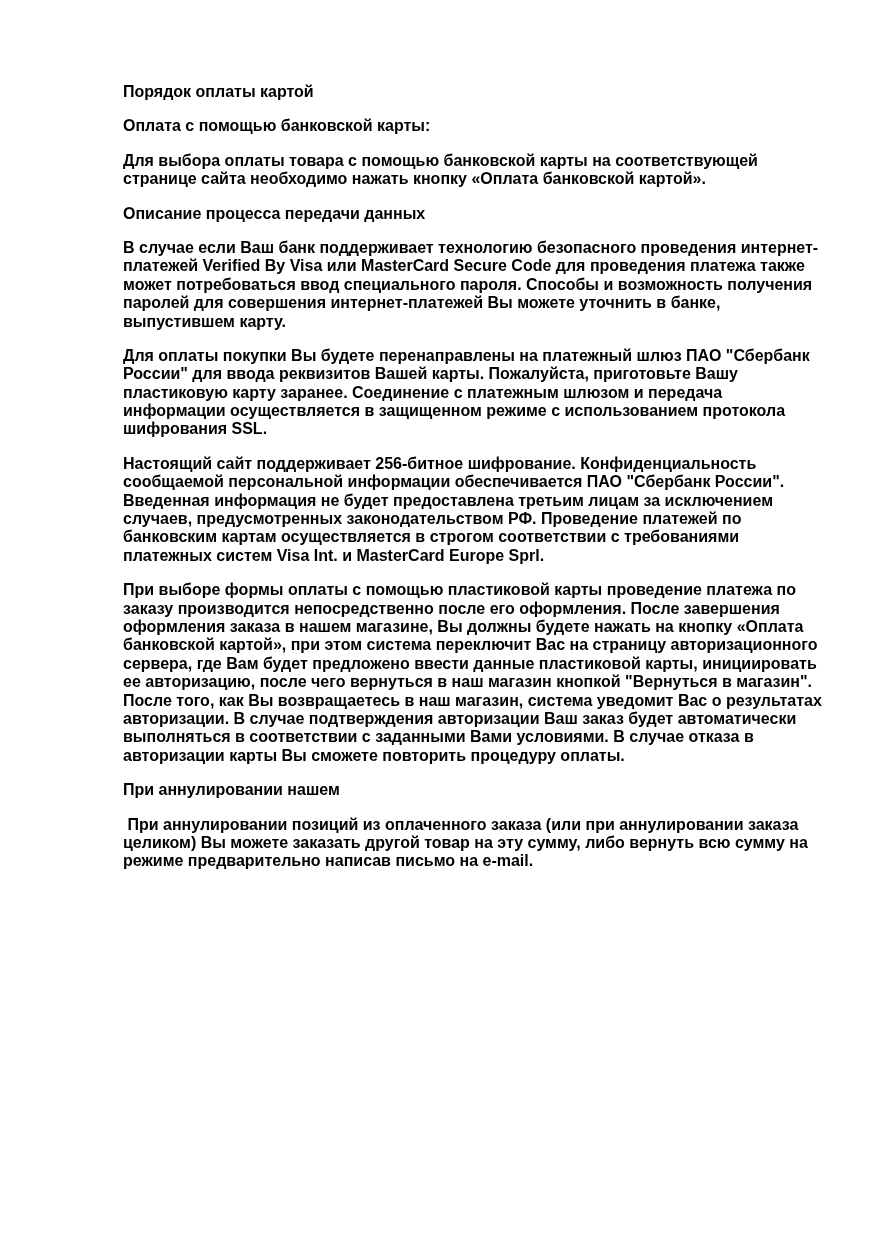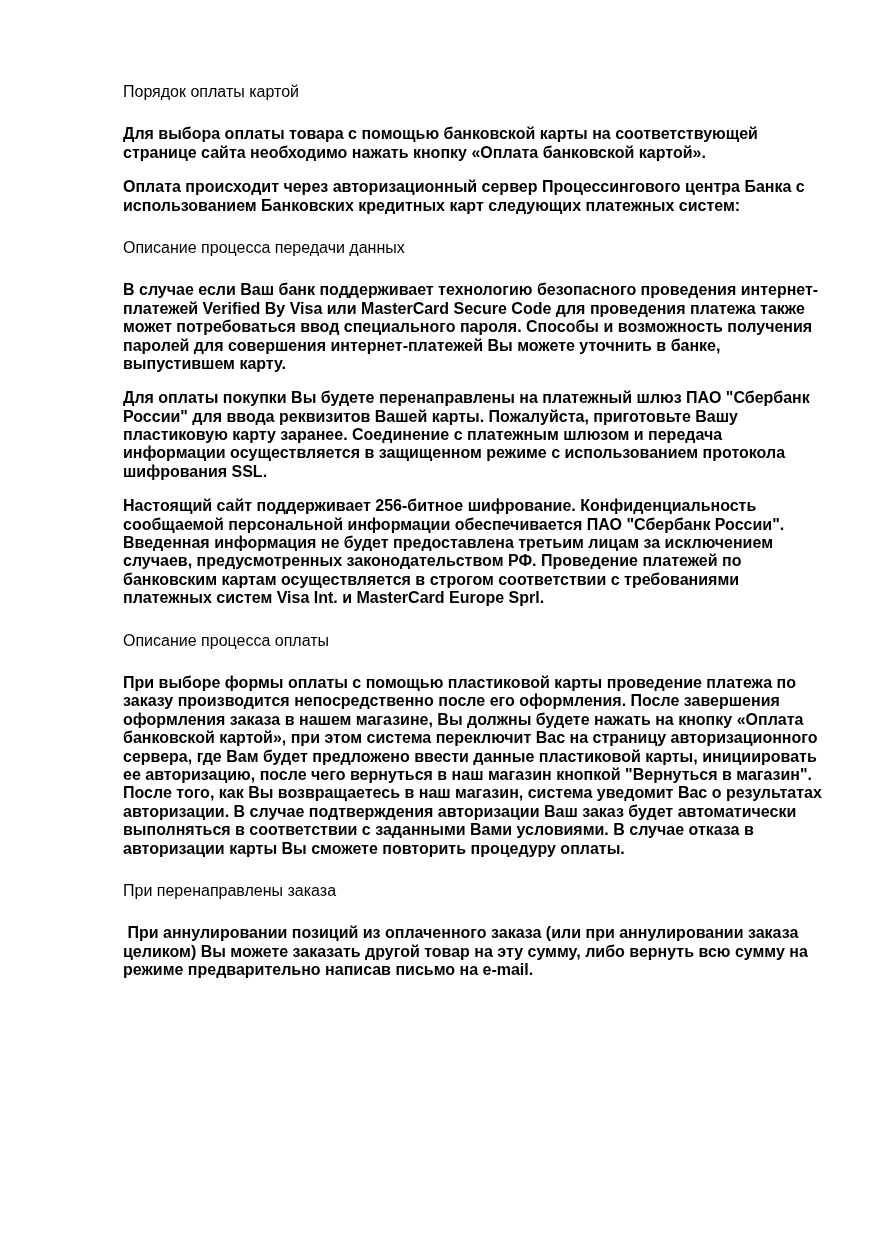--- a/index.html
+++ b/index.html
@@ -16,55 +16,54 @@
   }
   .doc {
     padding: 83px 56px 0 123px;
     width: 701px;
     font-size: 16px;
     line-height: 1.15;
   }
   .doc h1,
   .doc h2 {
     font-size: 16px;
-    font-weight: normal;
-    margin: 24px 0;
+    font-weight: bold;
+    margin: 16px 0;
     white-space: pre-wrap;
   }
   .doc h1:first-child {
     margin-top: 0;
   }
   .doc p {
     margin: 16px 0;
     white-space: pre-wrap;
     font-weight: bold;
   }
 </style>
 </head>
 <body>
 
 <div class="doc">
 
   <h1>Порядок оплаты картой</h1>
 
+  <h2>Оплата с помощью банковской карты:</h2>
 
   <p>Для выбора оплаты товара с помощью банковской карты на соответствующей странице сайта необходимо нажать кнопку «Оплата банковской картой».</p>
 
-  <p>Оплата происходит через авторизационный сервер Процессингового центра Банка с использованием Банковских кредитных карт следующих платежных систем:</p>
 
 
   <h2>Описание процесса передачи данных</h2>
 
   <p>В случае если Ваш банк поддерживает технологию безопасного проведения интернет-платежей Verified By Visa или MasterCard Secure Code для проведения платежа также может потребоваться ввод специального пароля. Способы и возможность получения паролей для совершения интернет-платежей Вы можете уточнить в банке, выпустившем карту.</p>
 
   <p>Для оплаты покупки Вы будете перенаправлены на платежный шлюз ПАО "Сбербанк России" для ввода реквизитов Вашей карты. Пожалуйста, приготовьте Вашу пластиковую карту заранее. Соединение с платежным шлюзом и передача информации осуществляется в защищенном режиме с использованием протокола шифрования SSL.</p>
 
   <p>Настоящий сайт поддерживает 256-битное шифрование. Конфиденциальность сообщаемой персональной информации обеспечивается ПАО "Сбербанк России". Введенная информация не будет предоставлена третьим лицам за исключением случаев, предусмотренных законодательством РФ. Проведение платежей по банковским картам осуществляется в строгом соответствии с требованиями платежных систем Visa Int. и MasterCard Europe Sprl.</p>
 
-  <h2>Описание процесса оплаты</h2>
 
   <p>При выборе формы оплаты с помощью пластиковой карты проведение платежа по заказу производится непосредственно после его оформления. После завершения оформления заказа в нашем магазине, Вы должны будете нажать на кнопку «Оплата банковской картой», при этом система переключит Вас на страницу авторизационного сервера, где Вам будет предложено ввести данные пластиковой карты, инициировать ее авторизацию, после чего вернуться в наш магазин кнопкой "Вернуться в магазин". После того, как Вы возвращаетесь в наш магазин, система уведомит Вас о результатах авторизации. В случае подтверждения авторизации Ваш заказ будет автоматически выполняться в соответствии с заданными Вами условиями. В случае отказа в авторизации карты Вы сможете повторить процедуру оплаты.</p>
 
-  <h2>При перенаправлены заказа</h2>
+  <h2>При аннулировании нашем</h2>
 
   <p> При аннулировании позиций из оплаченного заказа (или при аннулировании заказа целиком) Вы можете заказать другой товар на эту сумму, либо вернуть всю сумму на режиме предварительно написав письмо на e-mail.</p>
 
 </div>
 
 </body></html>

